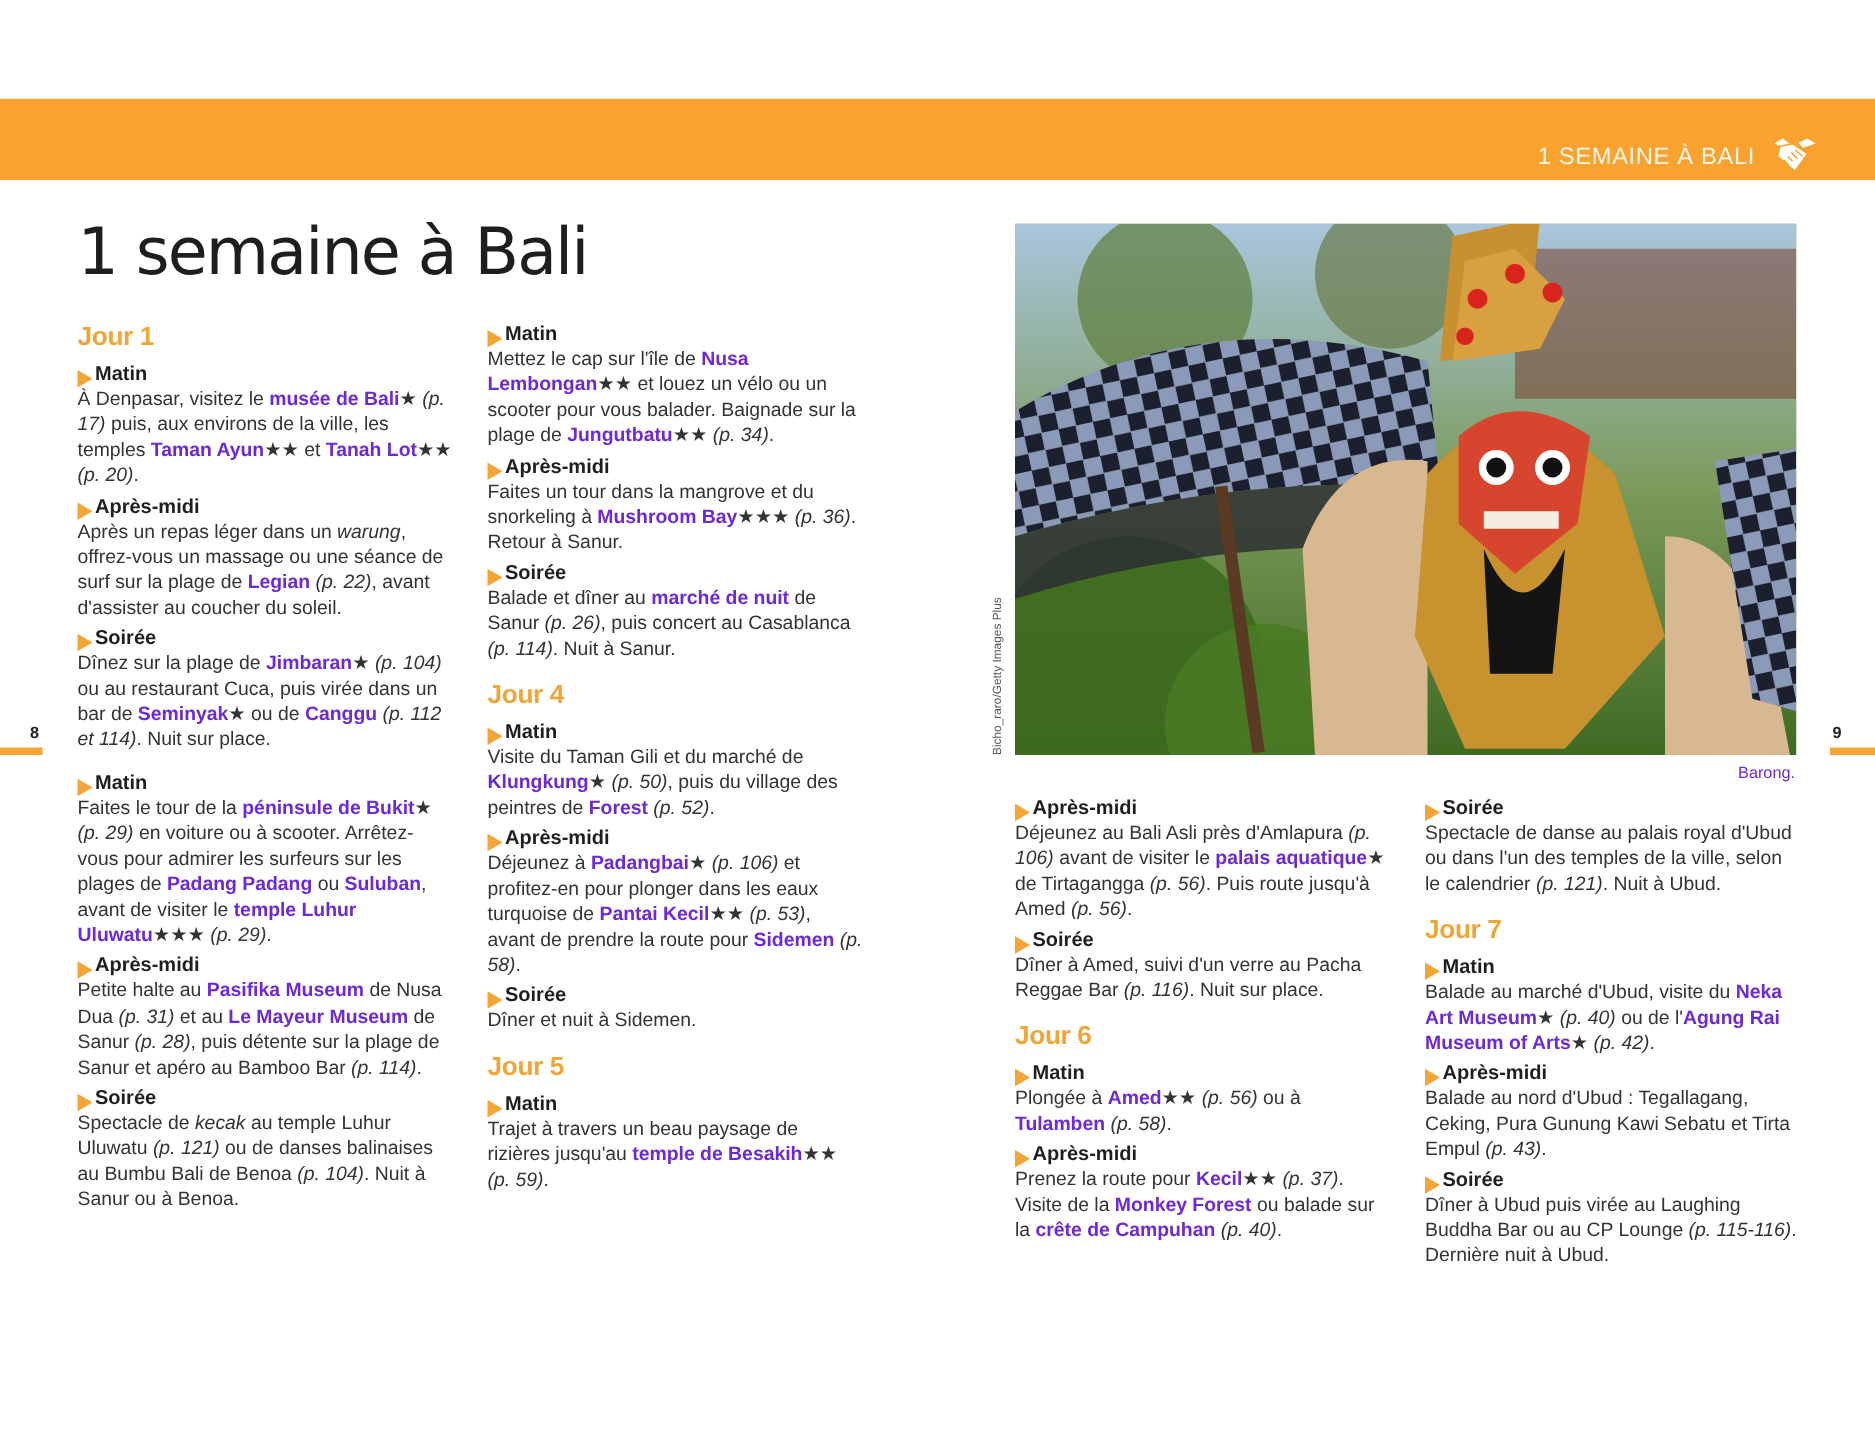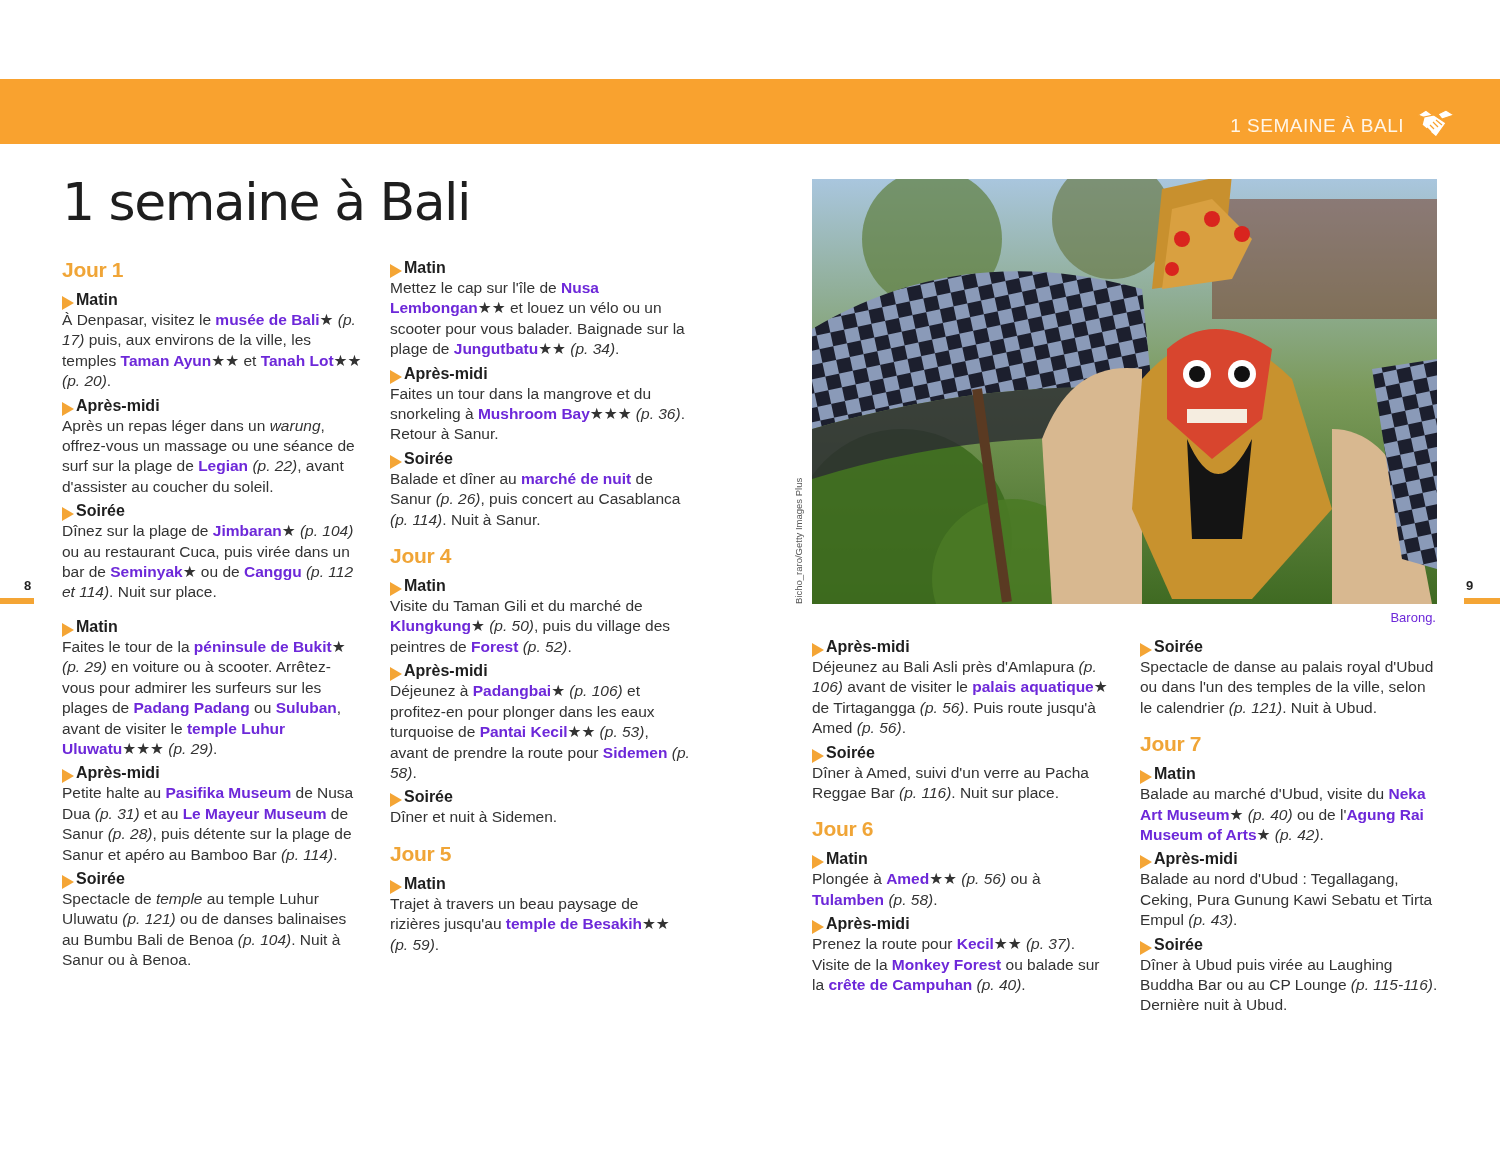--- a/index.html
+++ b/index.html
@@ -128,21 +128,21 @@
     <div class="slot-text">Faites le tour de la <b>péninsule de Bukit</b>★ <i>(p. 29)</i> en voiture ou à scooter. Arrêtez-vous pour admirer les surfeurs sur les plages de <b>Padang Padang</b> ou <b>Suluban</b>, avant de visiter le <b>temple Luhur Uluwatu</b>★★★ <i>(p. 29)</i>.</div>
     <div class="slot-title">
         <span class="arrow"></span>
         <span>Après-midi</span>
       </div>
     <div class="slot-text">Petite halte au <b>Pasifika Museum</b> de Nusa Dua <i>(p. 31)</i> et au <b>Le Mayeur Museum</b> de Sanur <i>(p. 28)</i>, puis détente sur la plage de Sanur et apéro au Bamboo Bar <i>(p. 114)</i>.</div>
     <div class="slot-title">
         <span class="arrow"></span>
         <span>Soirée</span>
       </div>
-    <div class="slot-text">Spectacle de <i>temple</i> au temple Luhur Uluwatu <i>(p. 121)</i> ou de danses balinaises au Bumbu Bali de Benoa <i>(p. 104)</i>. Nuit à Sanur ou à Benoa.</div>
+    <div class="slot-text">Spectacle de <i>kecak</i> au temple Luhur Uluwatu <i>(p. 121)</i> ou de danses balinaises au Bumbu Bali de Benoa <i>(p. 104)</i>. Nuit à Sanur ou à Benoa.</div>
   </div>
 </div>
 
 <div class="col" style="left:390px; top:258px; width:300px;">
   <div class="day-block">
     <div class="slot-title">
         <span class="arrow"></span>
         <span>Matin</span>
       </div>
     <div class="slot-text">Mettez le cap sur l'île de <b>Nusa Lembongan</b>★★ et louez un vélo ou un scooter pour vous balader. Baignade sur la plage de <b>Jungutbatu</b>★★ <i>(p. 34)</i>.</div>

